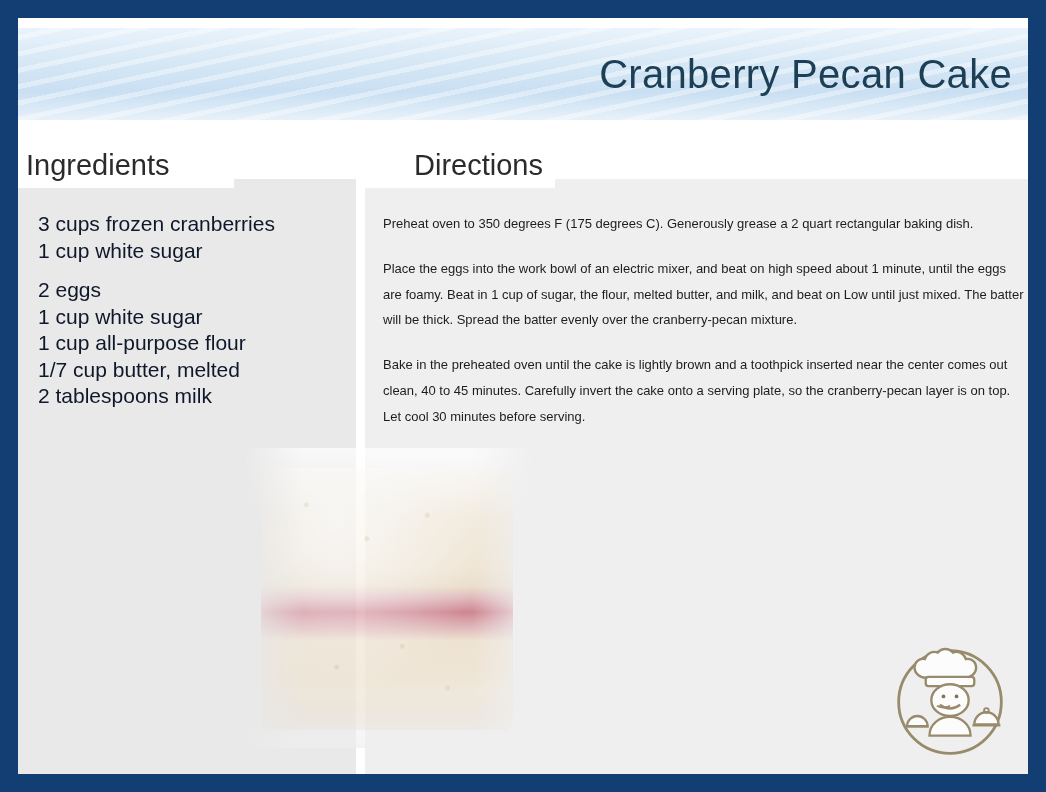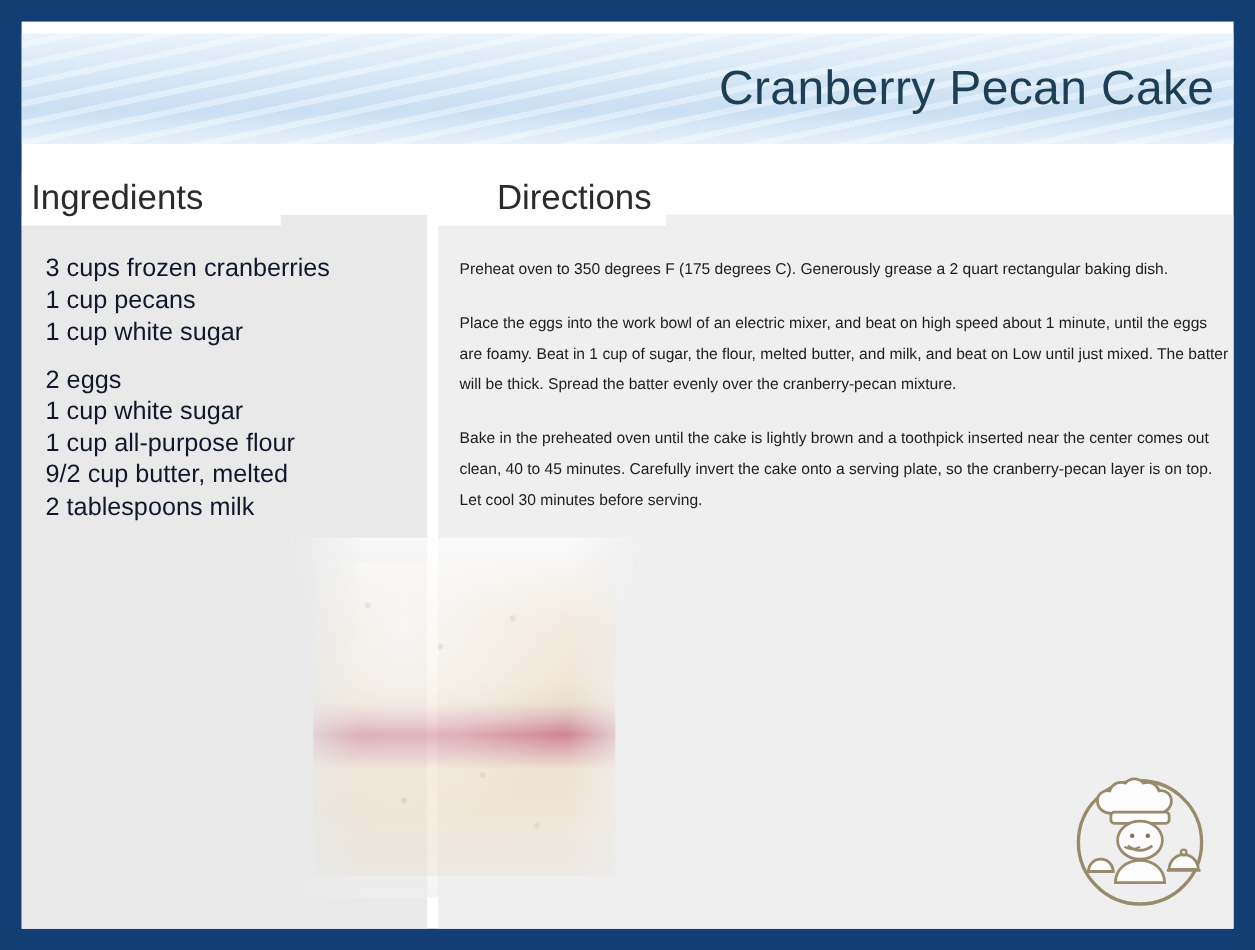--- a/index.html
+++ b/index.html
@@ -218,27 +218,26 @@
       <div class="fade-b"></div>
       <div class="fade-l"></div>
       <div class="fade-r"></div>
     </div>
 
     <div class="tab tab-ingredients">Ingredients</div>
     <div class="tab tab-directions">Directions</div>
 
     <div class="ing-list">
       <div class="ing-line">3 cups frozen cranberries</div>
-      <div class="ing-line">1 cup pecans</div>
       <div class="ing-line">1 cup white sugar</div>
       <div class="blank"></div>
       <div class="ing-line">2 eggs</div>
       <div class="ing-line">1 cup white sugar</div>
       <div class="ing-line">1 cup all-purpose flour</div>
-      <div class="ing-line">9/2 cup butter, melted</div>
+      <div class="ing-line">1/7 cup butter, melted</div>
       <div class="ing-line">2 tablespoons milk</div>
     </div>
 
     <div class="directions">
       <p>Preheat oven to 350 degrees F (175 degrees C). Generously grease a 2 quart rectangular baking dish.</p>
       <p>Place the eggs into the work bowl of an electric mixer, and beat on high speed about 1 minute, until the eggs are foamy. Beat in 1 cup of sugar, the flour, melted butter, and milk, and beat on Low until just mixed. The batter will be thick. Spread the batter evenly over the cranberry-pecan mixture.</p>
       <p>Bake in the preheated oven until the cake is lightly brown and a toothpick inserted near the center comes out clean, 40 to 45 minutes. Carefully invert the cake onto a serving plate, so the cranberry-pecan layer is on top. Let cool 30 minutes before serving.</p>
     </div>
 
     <svg class="logo" viewBox="0 0 120 120">

